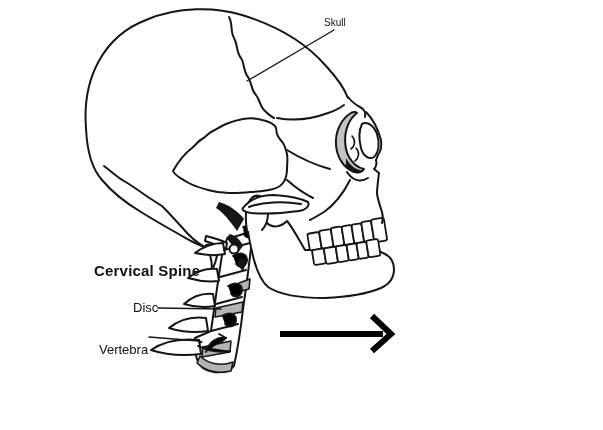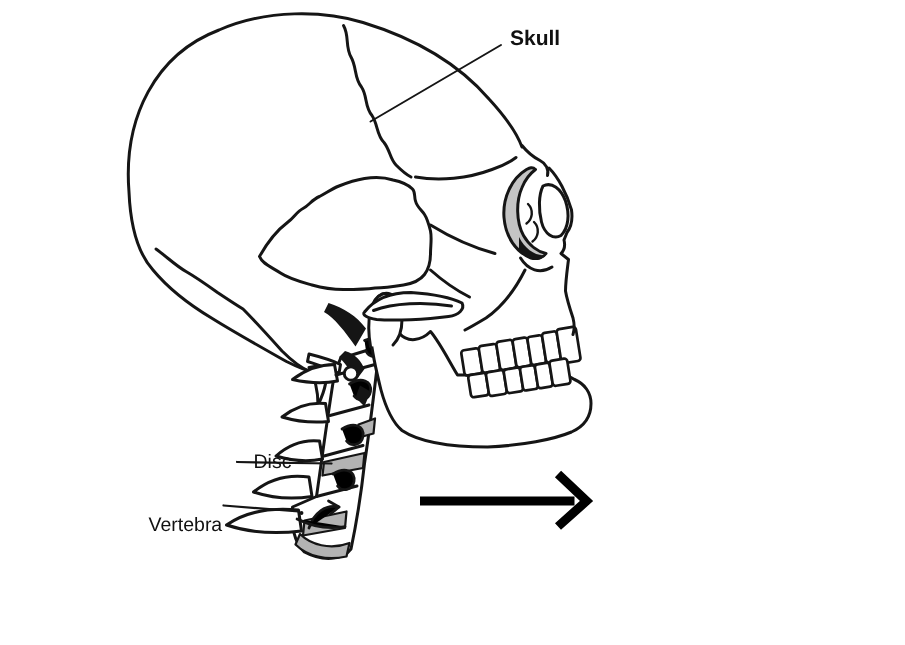--- a/index.html
+++ b/index.html
@@ -19,23 +19,23 @@
     position: absolute;
     left: 0;
     top: 0;
   }
   .lbl {
     position: absolute;
     color: #111111;
     white-space: nowrap;
     user-select: none;
   }
-  .lbl-skull    { left: 340px; top: 17px;  font-size: 14px; font-weight: bold; }
+  .lbl-skull    { left: 324px; top: 17px;  font-size: 10px; }
   .lbl-cspine   { left: 94px;  top: 262px; font-size: 15px; font-weight: 700; letter-spacing: 0.2px; }
-  .lbl-disc     { left: 133px; top: 300px; font-size: 13px; margin-left: 36px; }
+  .lbl-disc     { left: 133px; top: 300px; font-size: 13px; }
   .lbl-vertebra { left: 99px;  top: 342px; font-size: 13px; }
 </style>
 </head>
 <body>
 
 <div class="stage">
 
   <svg width="603" height="430" viewBox="0 0 603 430">
 
     <g stroke="#151515" fill="none" stroke-width="2" stroke-linecap="round" stroke-linejoin="round">
@@ -161,16 +161,17 @@
       <circle cx="201" cy="342" r="1.3" fill="#151515" stroke="none"></circle>
     </g>
 
     <g stroke="#000000" fill="none" stroke-width="6" stroke-linecap="butt" stroke-linejoin="miter">
       <line x1="280" y1="334" x2="383" y2="334"></line>
       <polyline points="372,316 391,334 372,351"></polyline>
     </g>
   </svg>
 
   <div class="lbl lbl-skull">Skull</div>
+  <div class="lbl lbl-cspine">Cervical Spine</div>
   <div class="lbl lbl-disc">Disc</div>
   <div class="lbl lbl-vertebra">Vertebra</div>
 
 </div>
 
 </body></html>

